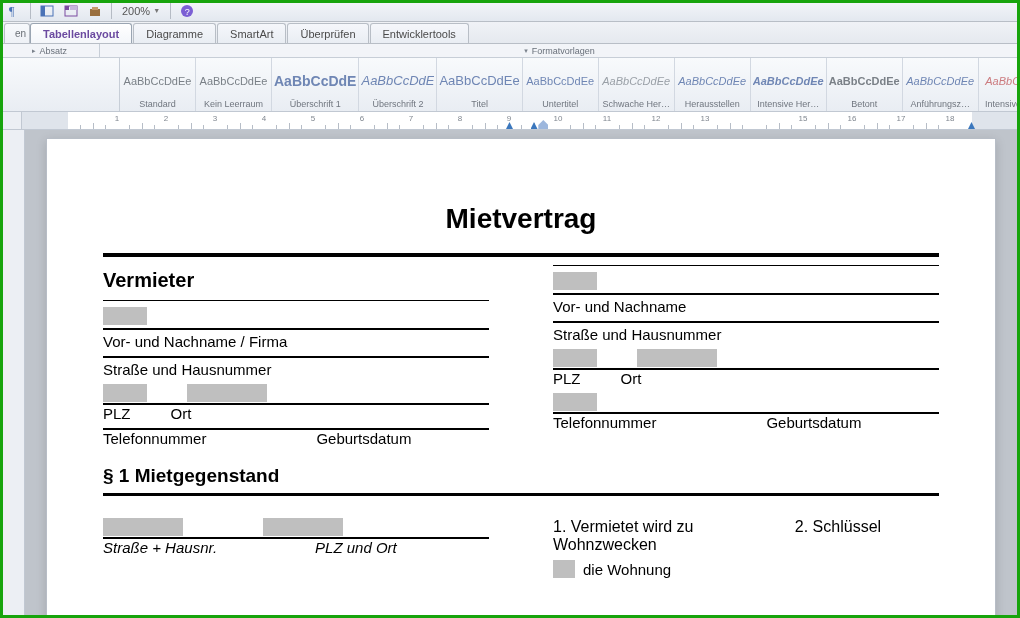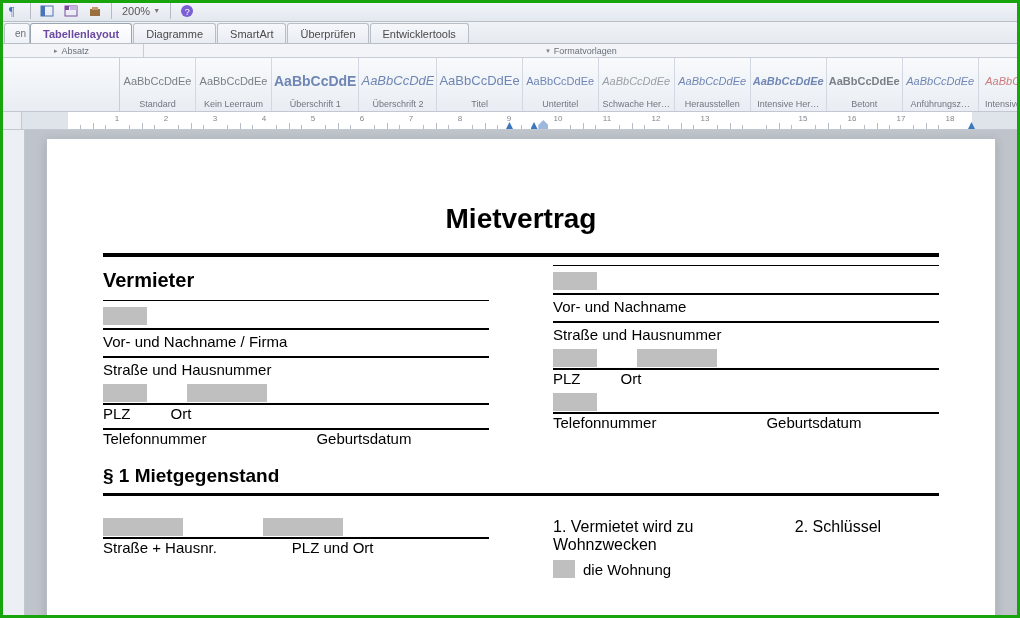--- a/index.html
+++ b/index.html
@@ -89,21 +89,21 @@
     color: #69707a;
     position: relative;
   }
   .grouplabel {
     display: flex; align-items: center; justify-content: center;
     border-right: 1px solid #c7ced7;
     gap: 4px;
     white-space: nowrap;
   }
   .grouplabel .caret { font-size:7px; color:#7b828c; }
-  .gl-absatz { width: 144px; }
+  .gl-absatz { width: 100px; }
   .gl-format { flex: 1; }
 
   
   .styles-row {
     height: 54px;
     background: linear-gradient(#f8fafc,#e9edf3);
     border-bottom: 1px solid #c1c8d2;
     display: flex;
     align-items: stretch;
     overflow: hidden;
@@ -557,21 +557,21 @@
       <div class="rule-heavy" style="height:3px;"></div>
 
       <div class="sec2">
         <div class="left">
           <div class="field-box-row">
             <span class="greybox w-md"></span>
             <span style="width:60px;"></span>
             <span class="greybox w-md"></span>
           </div>
           <div class="field-line"></div>
-          <div class="flex-sp" style="gap:75px;">
+          <div class="flex-sp" style="gap:98px;font-style:italic;">
             <span>Straße + Hausnr.</span>
             <span>PLZ und Ort</span>
           </div>
         </div>
         <div class="right" style="display:flex; gap:40px;">
           <div style="flex:1.4;">
             <div class="sec2-head1">1. Vermietet wird zu Wohnzwecken</div>
             <div class="sec2-body">
               <span class="greybox w-xs"></span>
               <span>die Wohnung</span>

